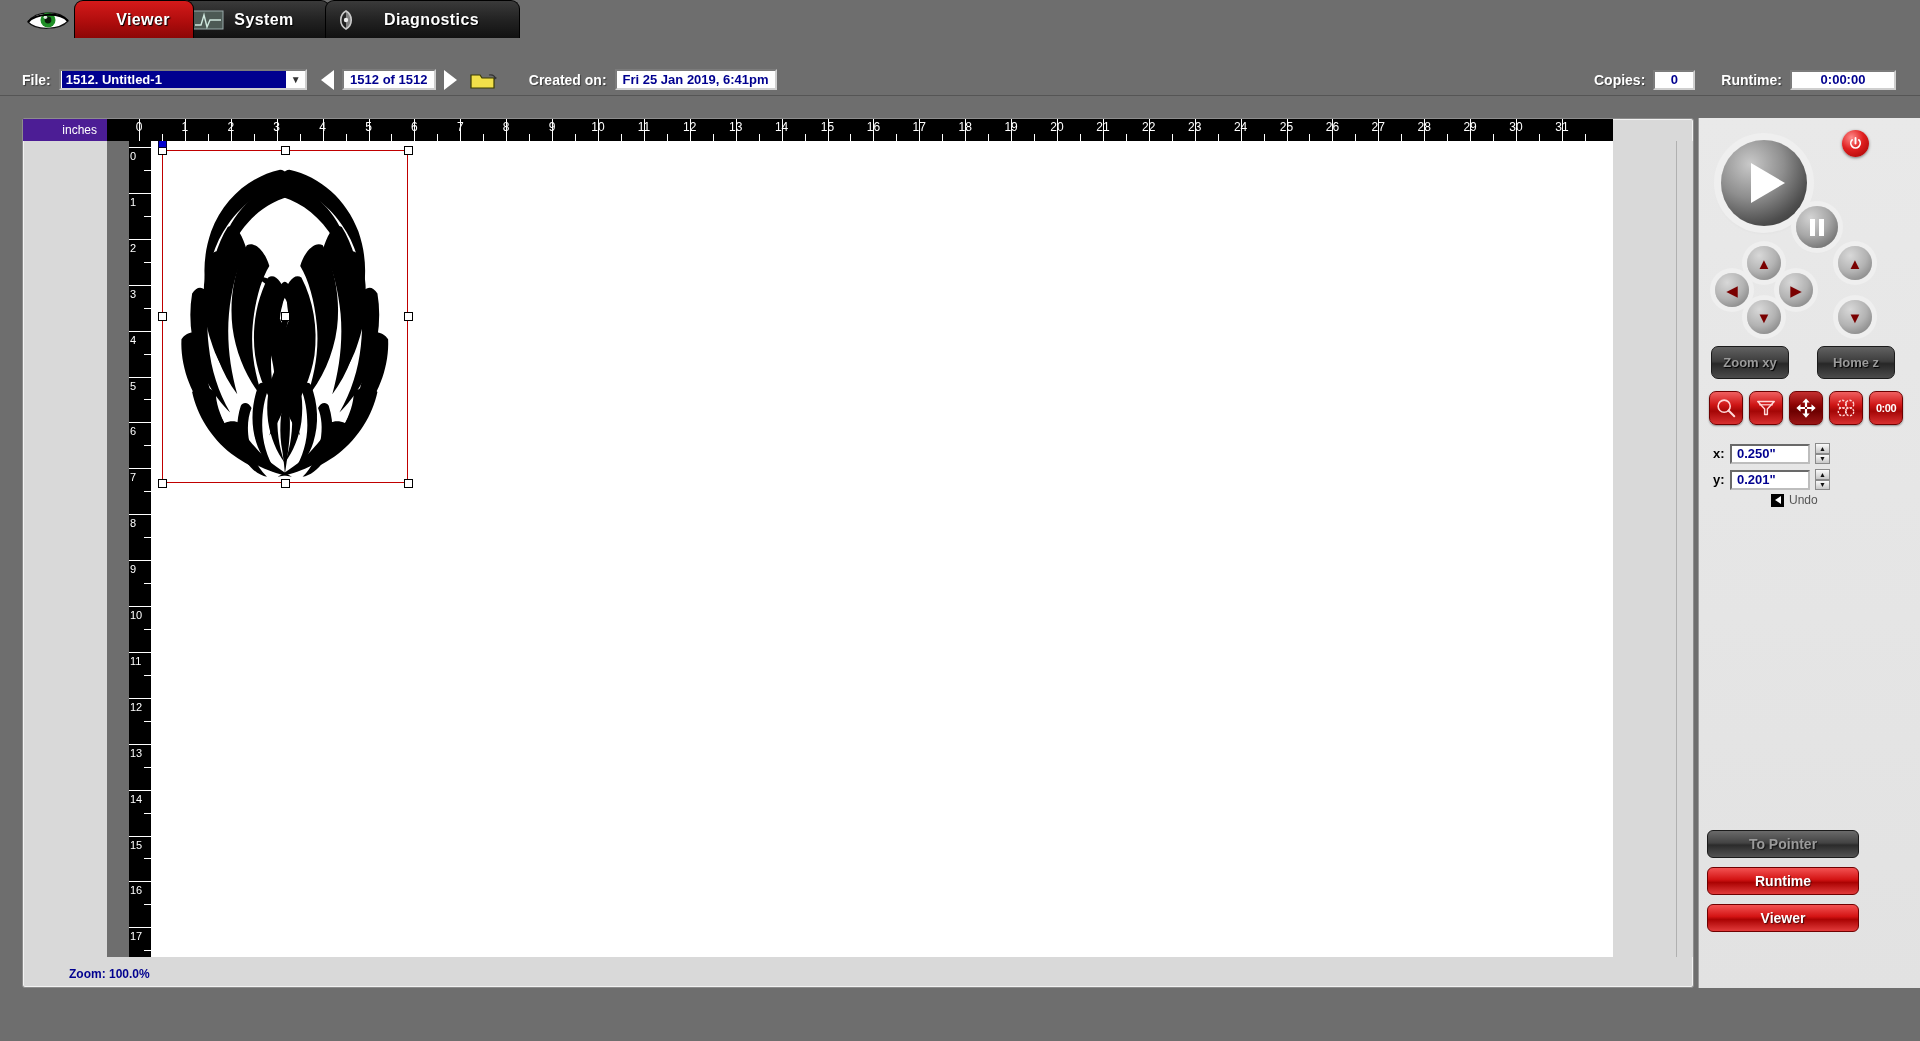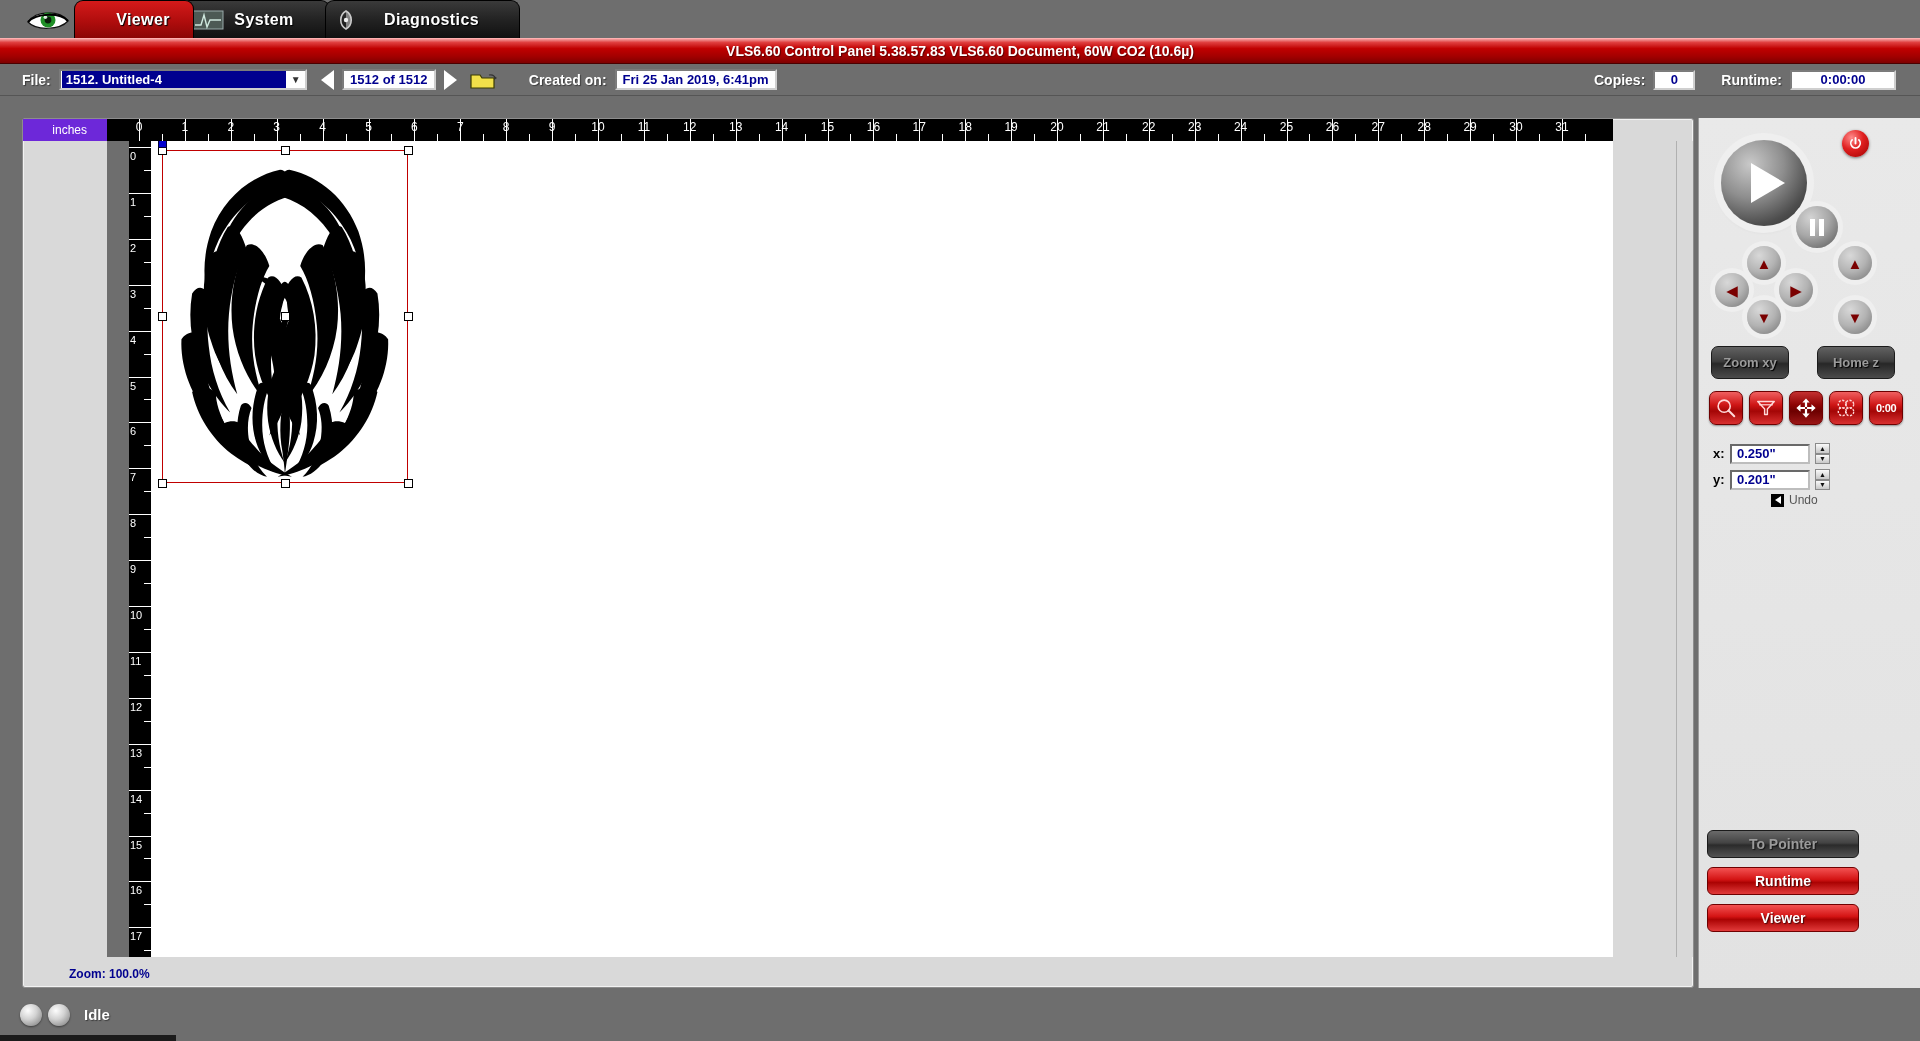--- a/index.html
+++ b/index.html
@@ -96,22 +96,22 @@
   }
 
   
   .workwrap {
     position: absolute; left: 22px; top: 118px; width: 1672px; height: 870px;
     background: #d9d9d9; border: 1px solid #8d8d8d; border-radius: 3px;
     box-shadow: inset 0 0 0 1px #f2f2f2;
   }
   .corner-lbl {
     position: absolute; left: 0; top: 0; width: 84px; height: 22px;
-    background: #6d28d9; color: #fff; font-size: 12px;
-    display: flex; align-items: center; justify-content: flex-end; padding-right: 20px;
+    background: #4c1d95; color: #fff; font-size: 12px;
+    display: flex; align-items: center; justify-content: flex-end; padding-right: 10px;
   }
   .ruler-h {
     position: absolute; left: 84px; top: 0; right: 80px; height: 22px;
     background: #000; overflow: hidden;
   }
   .ruler-v {
     position: absolute; left: 106px; top: 22px; width: 22px; bottom: 30px;
     background: #000; overflow: hidden;
   }
   .rv-bg { position: absolute; left: 84px; top: 22px; width: 22px; bottom: 30px; background:#6e6e6e; }
@@ -264,28 +264,25 @@
     </div>
     <svg class="eyelogo" viewBox="0 0 44 26">
       <path d="M2 15 C10 3 34 3 42 14 C34 23 10 24 2 15 Z" fill="#fff" stroke="#111" stroke-width="1.2"></path>
       <circle cx="22" cy="13" r="7.5" fill="#1f8f26"></circle>
       <circle cx="22" cy="13" r="3.4" fill="#0b1a0b"></circle>
       <circle cx="19.4" cy="10.2" r="1.8" fill="#fff" opacity=".85"></circle>
       <path d="M2 15 C10 6 34 5 42 14" fill="none" stroke="#000" stroke-width="2.2"></path>
     </svg>
   </div>
 
-  <div class="titlebar">
-    <div class="title-text">VLS6.60  Control Panel   5.38.57.83     VLS6.60 Document, 60W CO2 (10.6µ)</div>
-  </div>
 
   <div class="toolbar">
     <span class="tb-label" style="margin-left:22px;margin-right:8px;">File:</span>
     <div class="file-combo">
-      <span class="selval">1512. Untitled-4</span>
+      <span class="selval">1512. Untitled-1</span>
       <span class="combo-arrow">▼</span>
     </div>
     <div style="width:14px"></div>
     <div class="nav-arrow nav-prev"></div>
     <div style="width:8px"></div>
     <div class="page-box">1512 of 1512</div>
     <div style="width:8px"></div>
     <div class="nav-arrow nav-next"></div>
     <div style="width:12px"></div>
     <svg width="30" height="24" viewBox="0 0 30 24">
@@ -617,19 +614,13 @@
     <div class="undorow" style="top:375px">
       <span class="undo-ico"></span>
       <span class="undo-lbl">Undo</span>
     </div>
 
     <div class="btn-bottom btn-dark" style="bottom:130px">To Pointer</div>
     <div class="btn-bottom btn-red" style="bottom:93px">Runtime</div>
     <div class="btn-bottom btn-red" style="bottom:56px">Viewer</div>
   </div>
 
-  <div class="statusbar">
-    <span class="led"></span>
-    <span class="led"></span>
-    <span class="status-text">Idle</span>
-    <span class="taskbar-nub"></span>
-  </div>
 </div>
 
 </body></html>

